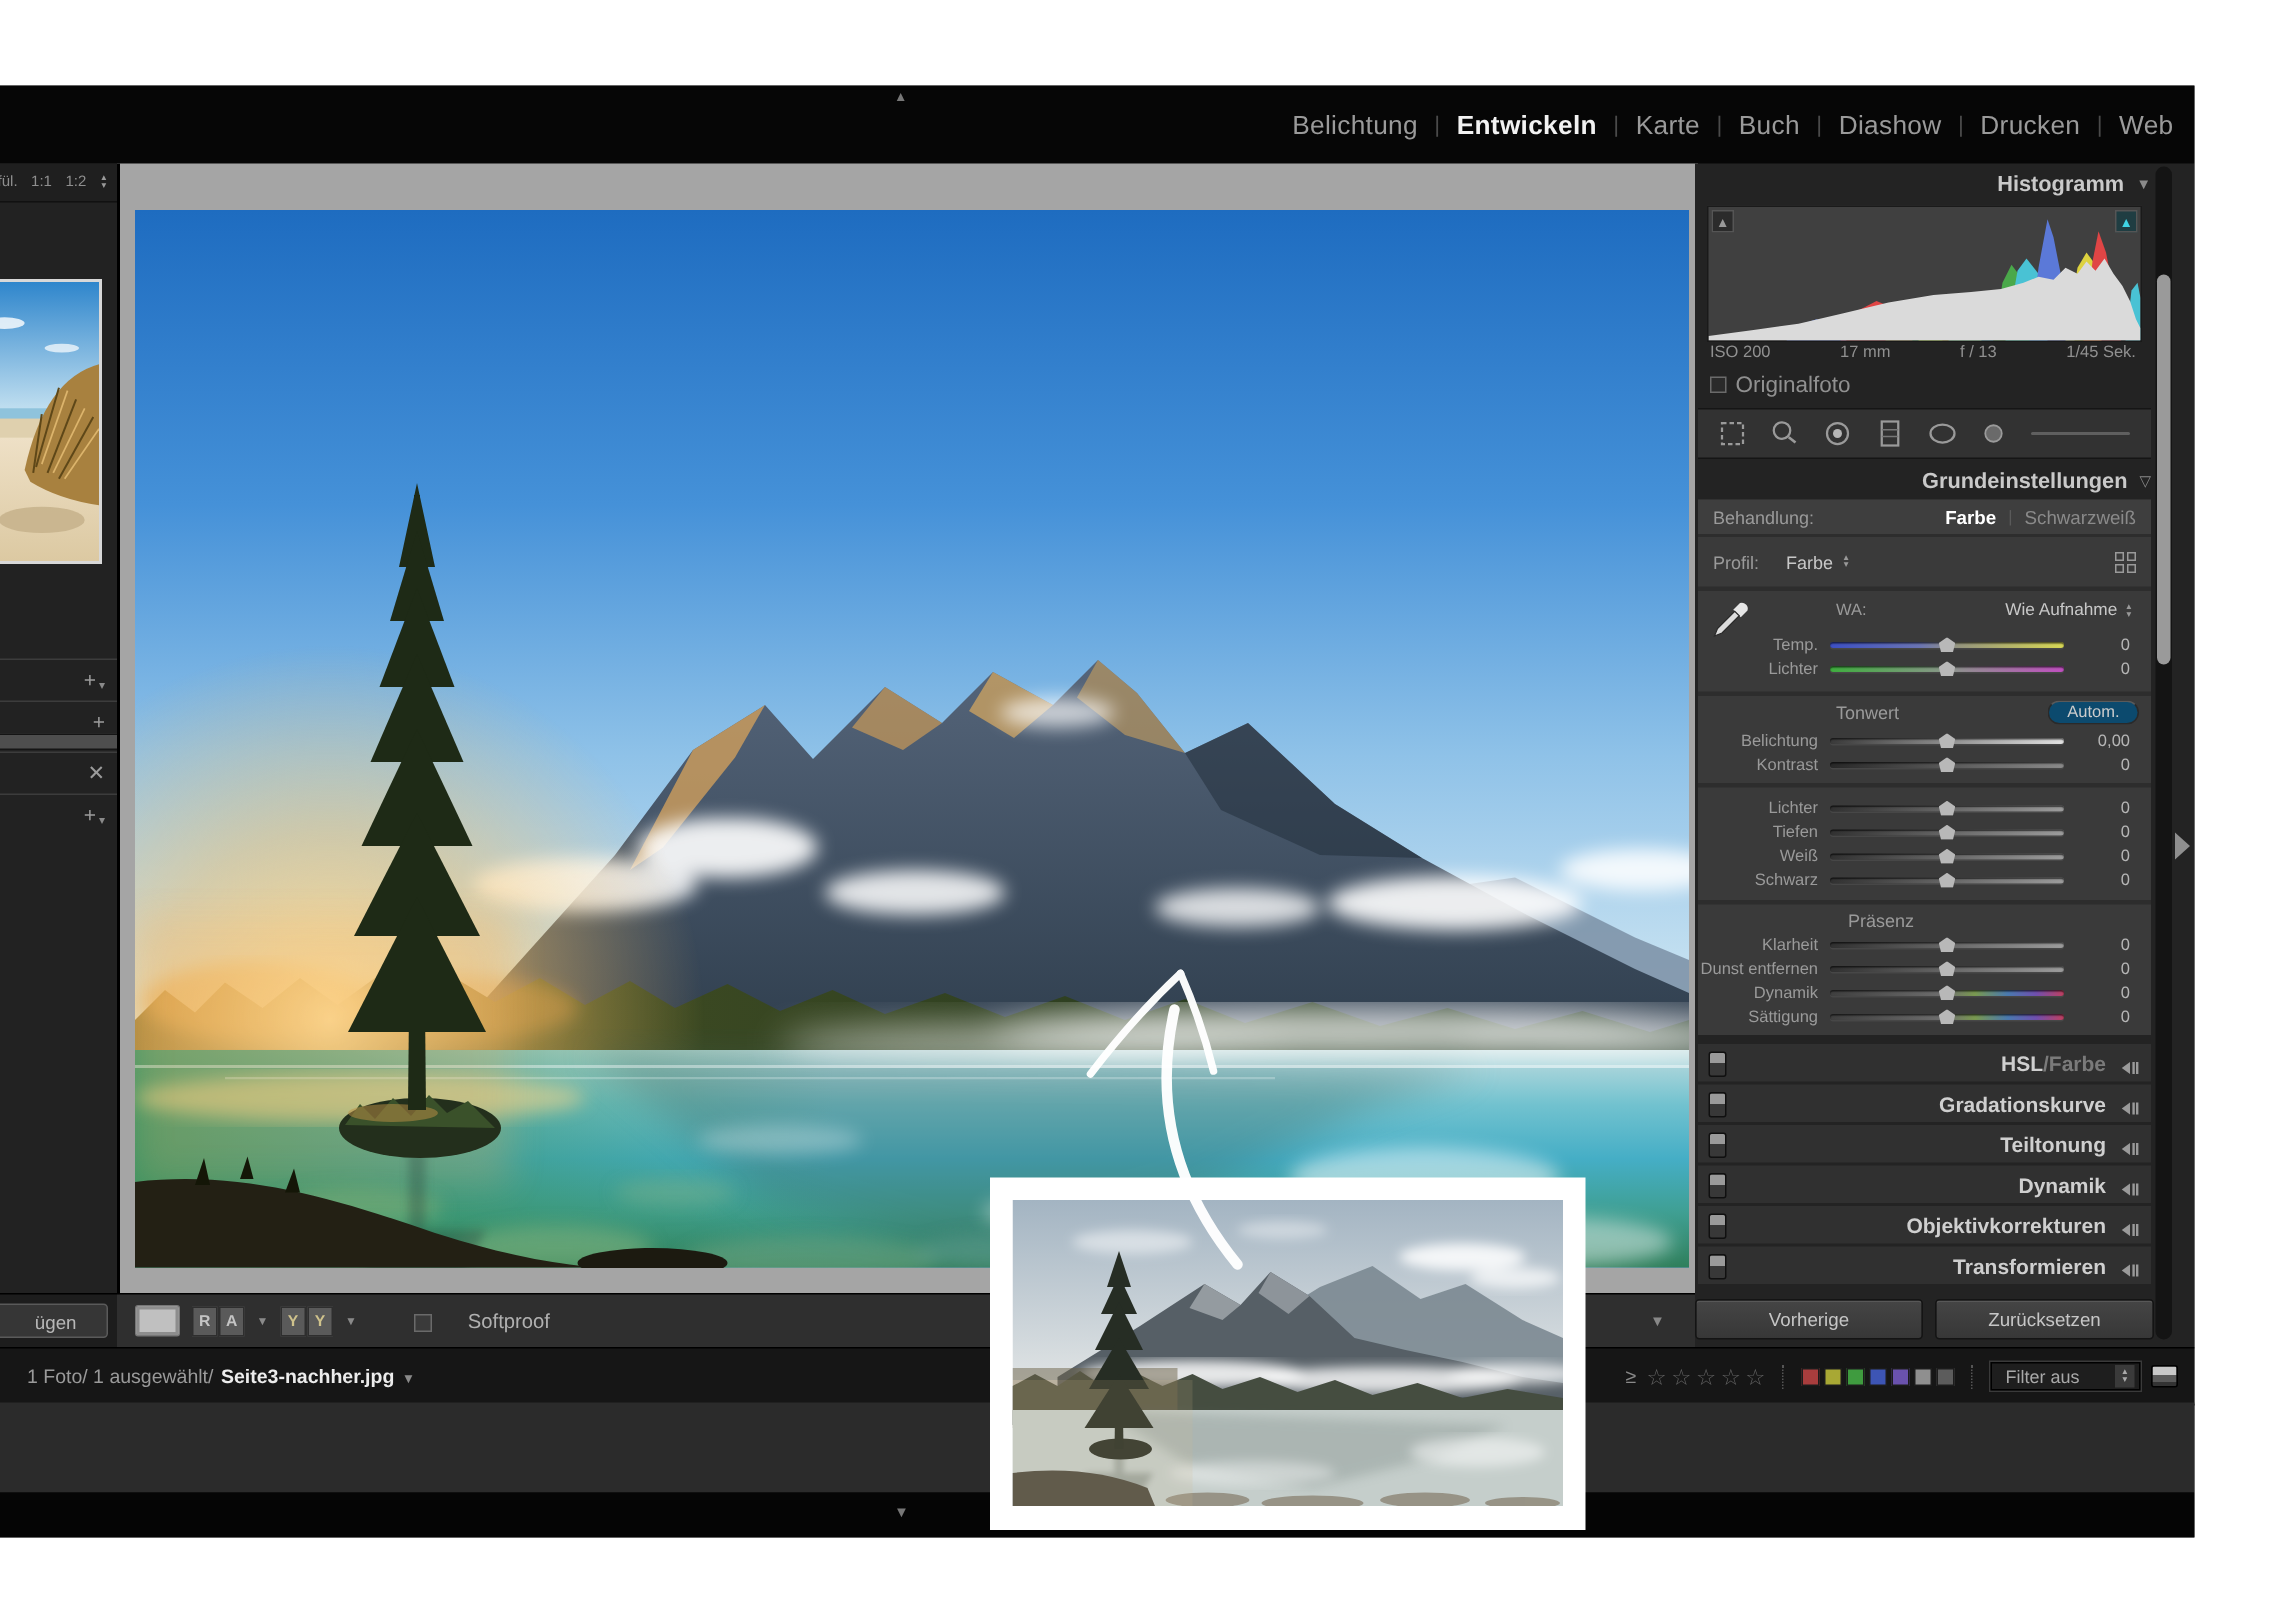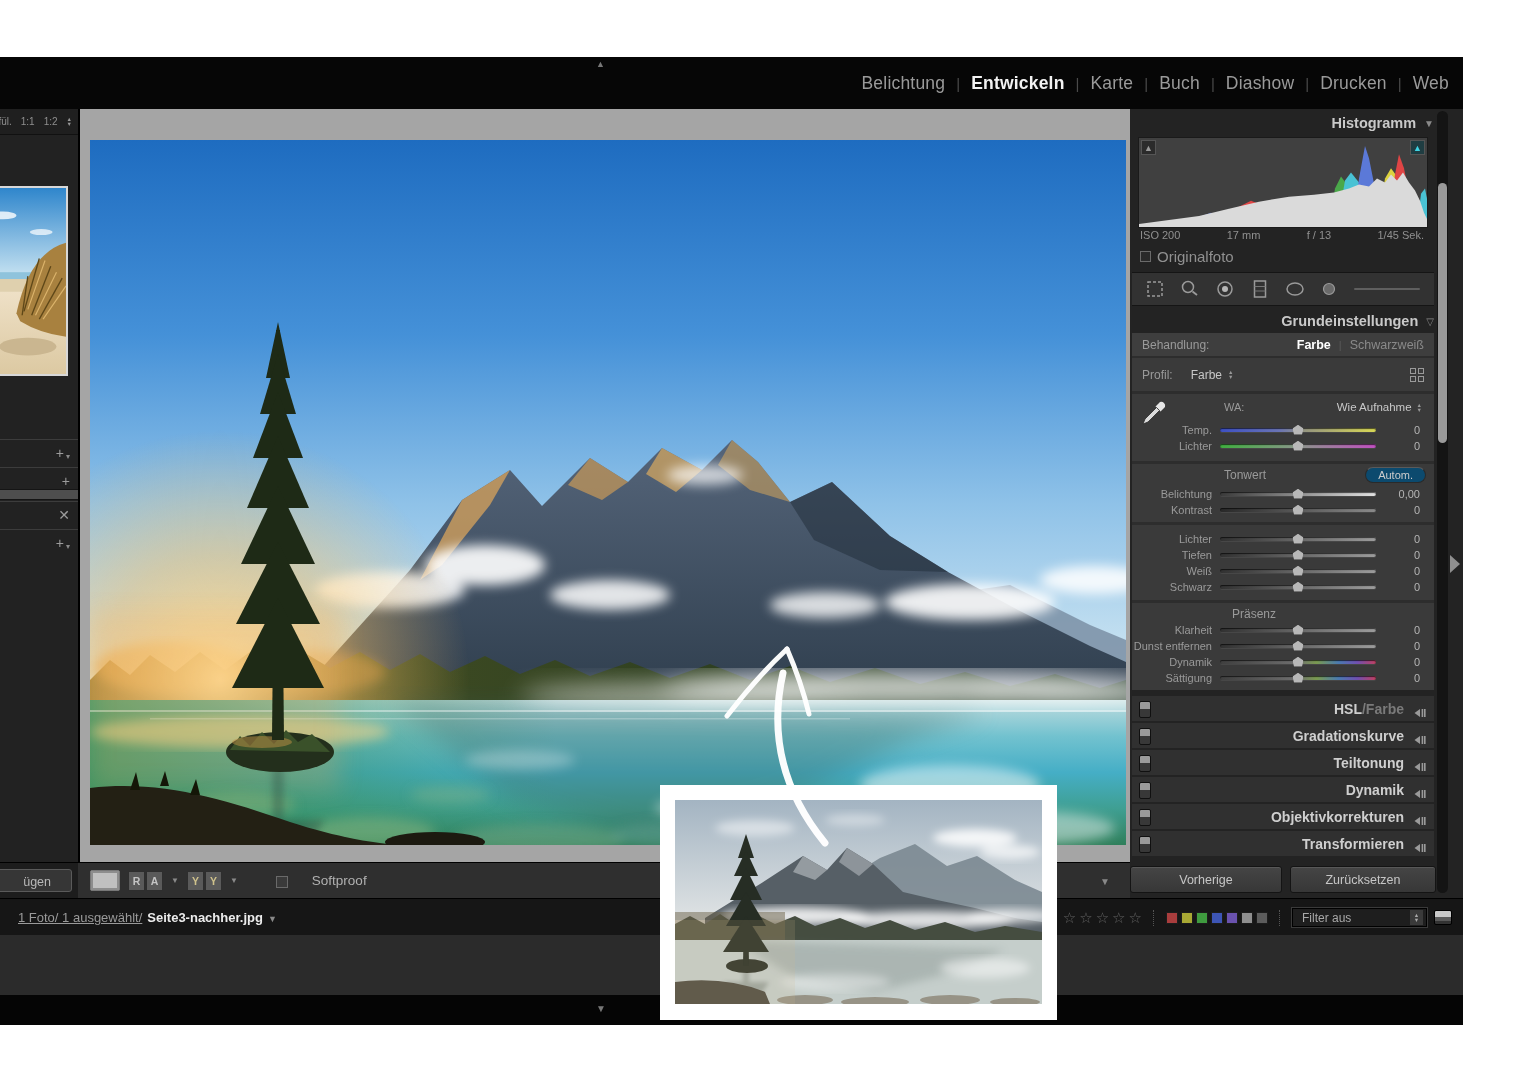--- a/index.html
+++ b/index.html
@@ -136,29 +136,29 @@
   .ba-cell.y{color:#cfc28c;}
   .tb-caret{color:#8a8a8a;font-size:8px;}
   .sp-wrap{display:flex;align-items:flex-end;gap:24px;margin-left:30px;}
   .sp-box{width:12px;height:12px;background:#3a3a3a;border:1px solid #6a6a6a;box-sizing:border-box;}
   .sp-label{color:#b0b0b0;font-size:13.5px;}
   .toolbar-caret{position:absolute;left:1022px;top:13px;color:#888;font-size:10px;}
 
   
   .fs-bar{position:absolute;left:0;top:841px;width:100%;height:37px;background:#161616;border-top:1px solid #000;border-bottom:1px solid #000;}
   .fs-status{position:absolute;left:18px;top:0;height:100%;display:flex;align-items:center;gap:5px;font-size:13px;}
-  .fs-dim{color:#9a9a9a;text-decoration:underline;} .fs-file{color:#ececec;font-weight:bold;} .fs-arrow{color:#8a8a8a;font-size:9px;margin-top:2px;}
+  .fs-dim{color:#9a9a9a;} .fs-file{color:#ececec;font-weight:bold;} .fs-arrow{color:#8a8a8a;font-size:9px;margin-top:2px;}
   .fs-right{position:absolute;right:11px;top:0;height:100%;display:flex;align-items:center;gap:7px;}
   .fs-gte{color:#8a8a8a;font-size:13px;}
   .stars{display:flex;gap:3px;}
   .star{color:#606060;font-size:15px;}
   .fs-sep{width:1px;height:16px;border-left:1px dotted #555;margin:0 4px;}
   .chips{display:flex;gap:3px;}
   .chip{width:10px;height:10px;border:1px solid #1c1c1c;box-sizing:content-box;}
-  .filter-box{width:135px;height:19px;background:#1e1e1e;border:1px solid #000;box-shadow:0 0 0 1px #3a3a3a;
+  .filter-box{width:100px;height:19px;background:#1e1e1e;border:1px solid #000;box-shadow:0 0 0 1px #3a3a3a;
               display:flex;align-items:center;padding:0 3px 0 9px;box-sizing:border-box;}
   .filter-label{color:#a8a8a8;font-size:12px;flex:1;}
   .filter-spin{width:13px;height:15px;background:#3a3a3a;display:flex;flex-direction:column;align-items:center;
                justify-content:center;line-height:4px;font-size:5.5px;color:#aaa;gap:1px;}
   .device-btn{width:16px;height:13px;background:linear-gradient(#c8c8c8 0 45%,#5a5a5a 45% 80%,#333 80%);border:1px solid #000;border-radius:2px;}
 
   .fs-body{position:absolute;left:0;top:878px;width:100%;height:60px;background:#2b2b2b;}
   .bottom-bar{position:absolute;left:0;top:938px;width:100%;height:30px;background:#050505;}
   .bottom-caret{position:absolute;left:596px;top:8px;color:#777;font-size:10px;}
 

